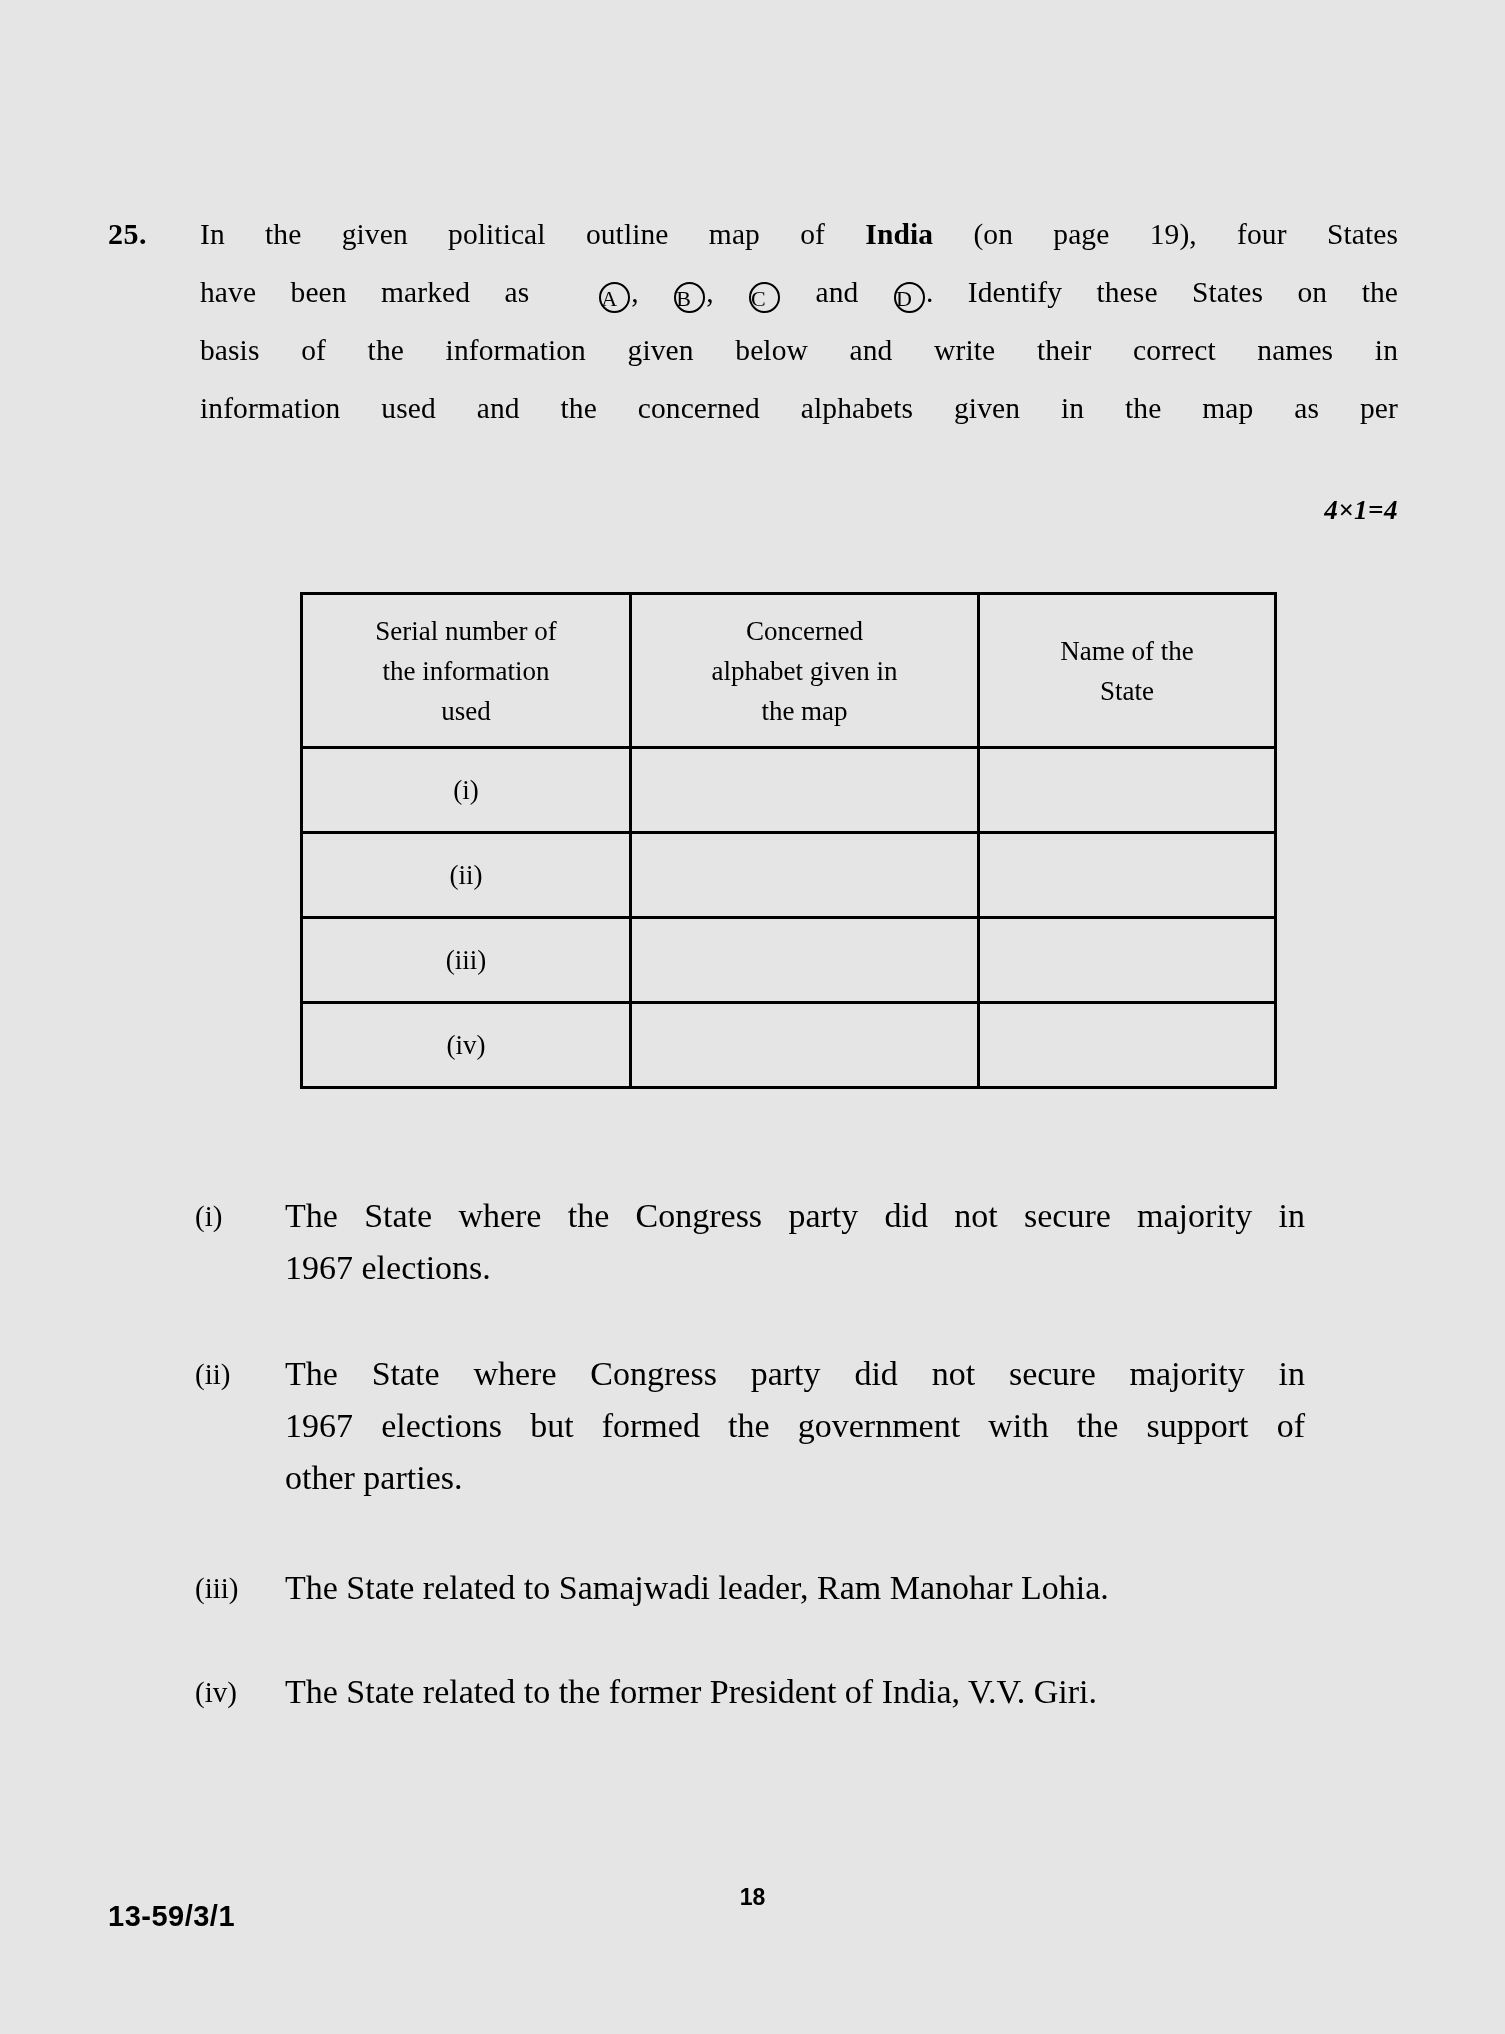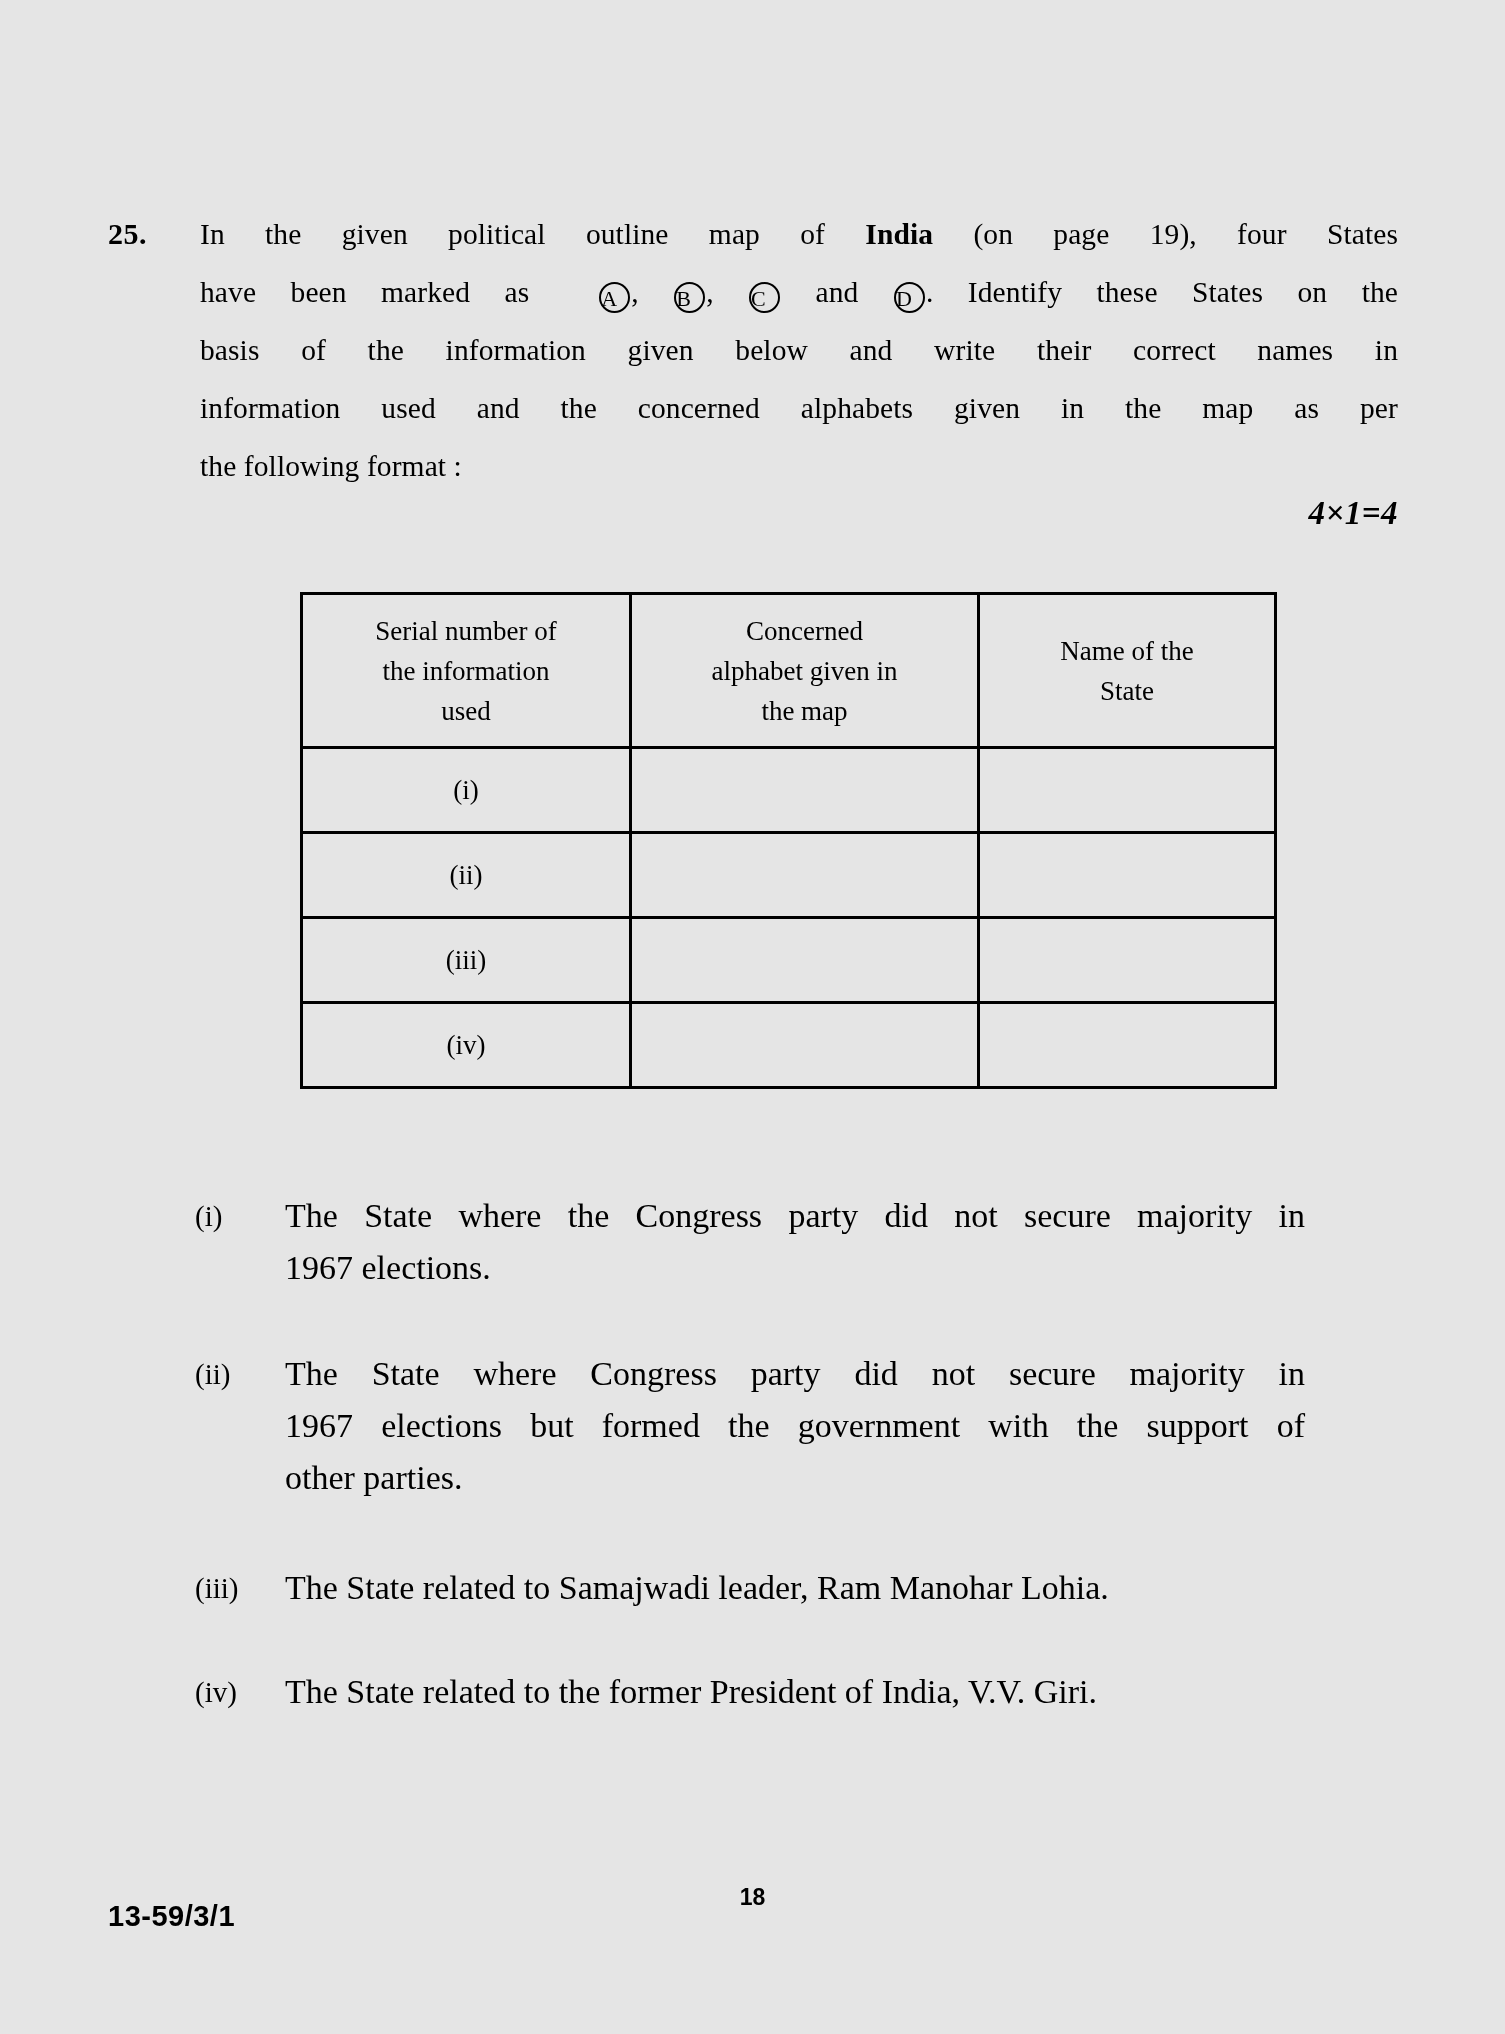--- a/index.html
+++ b/index.html
@@ -67,21 +67,21 @@
     font-size: 22px;
     vertical-align: -4px;
     margin: 0 1px;
     box-sizing: border-box;
   }
 
   .marks {
     position: absolute;
     right: 0;
     top: 290px;
-    font-size: 33px;
+    font-size: 27px;
     font-style: italic;
     font-weight: bold;
     letter-spacing: 0.5px;
   }
 
   
   .fmt-table {
     position: absolute;
     left: 300px;
     top: 592px;
@@ -196,21 +196,20 @@
         <span>have been marked as</span>&nbsp;
         <span class="circ">A</span><span>,</span>
         <span class="circ">B</span><span>,</span>
         <span class="circ">C</span>
         <span>and</span>
         <span class="circ">D</span><span>.   Identify these States on the</span>
       </div>
 
       <div class="q-line">basis  of  the  information  given  below  and  write  their  correct  names  in</div>
       <div class="q-line">information  used  and  the  concerned  alphabets  given  in  the  map  as  per</div>
-      <div class="q-line last">the following format :</div>
 
       <div class="marks">4×1=4</div>
     </div>
   </div>
 
   <table class="fmt-table">
     <thead>
       <tr>
         <th class="col-a">
           <div>Serial number of</div>

